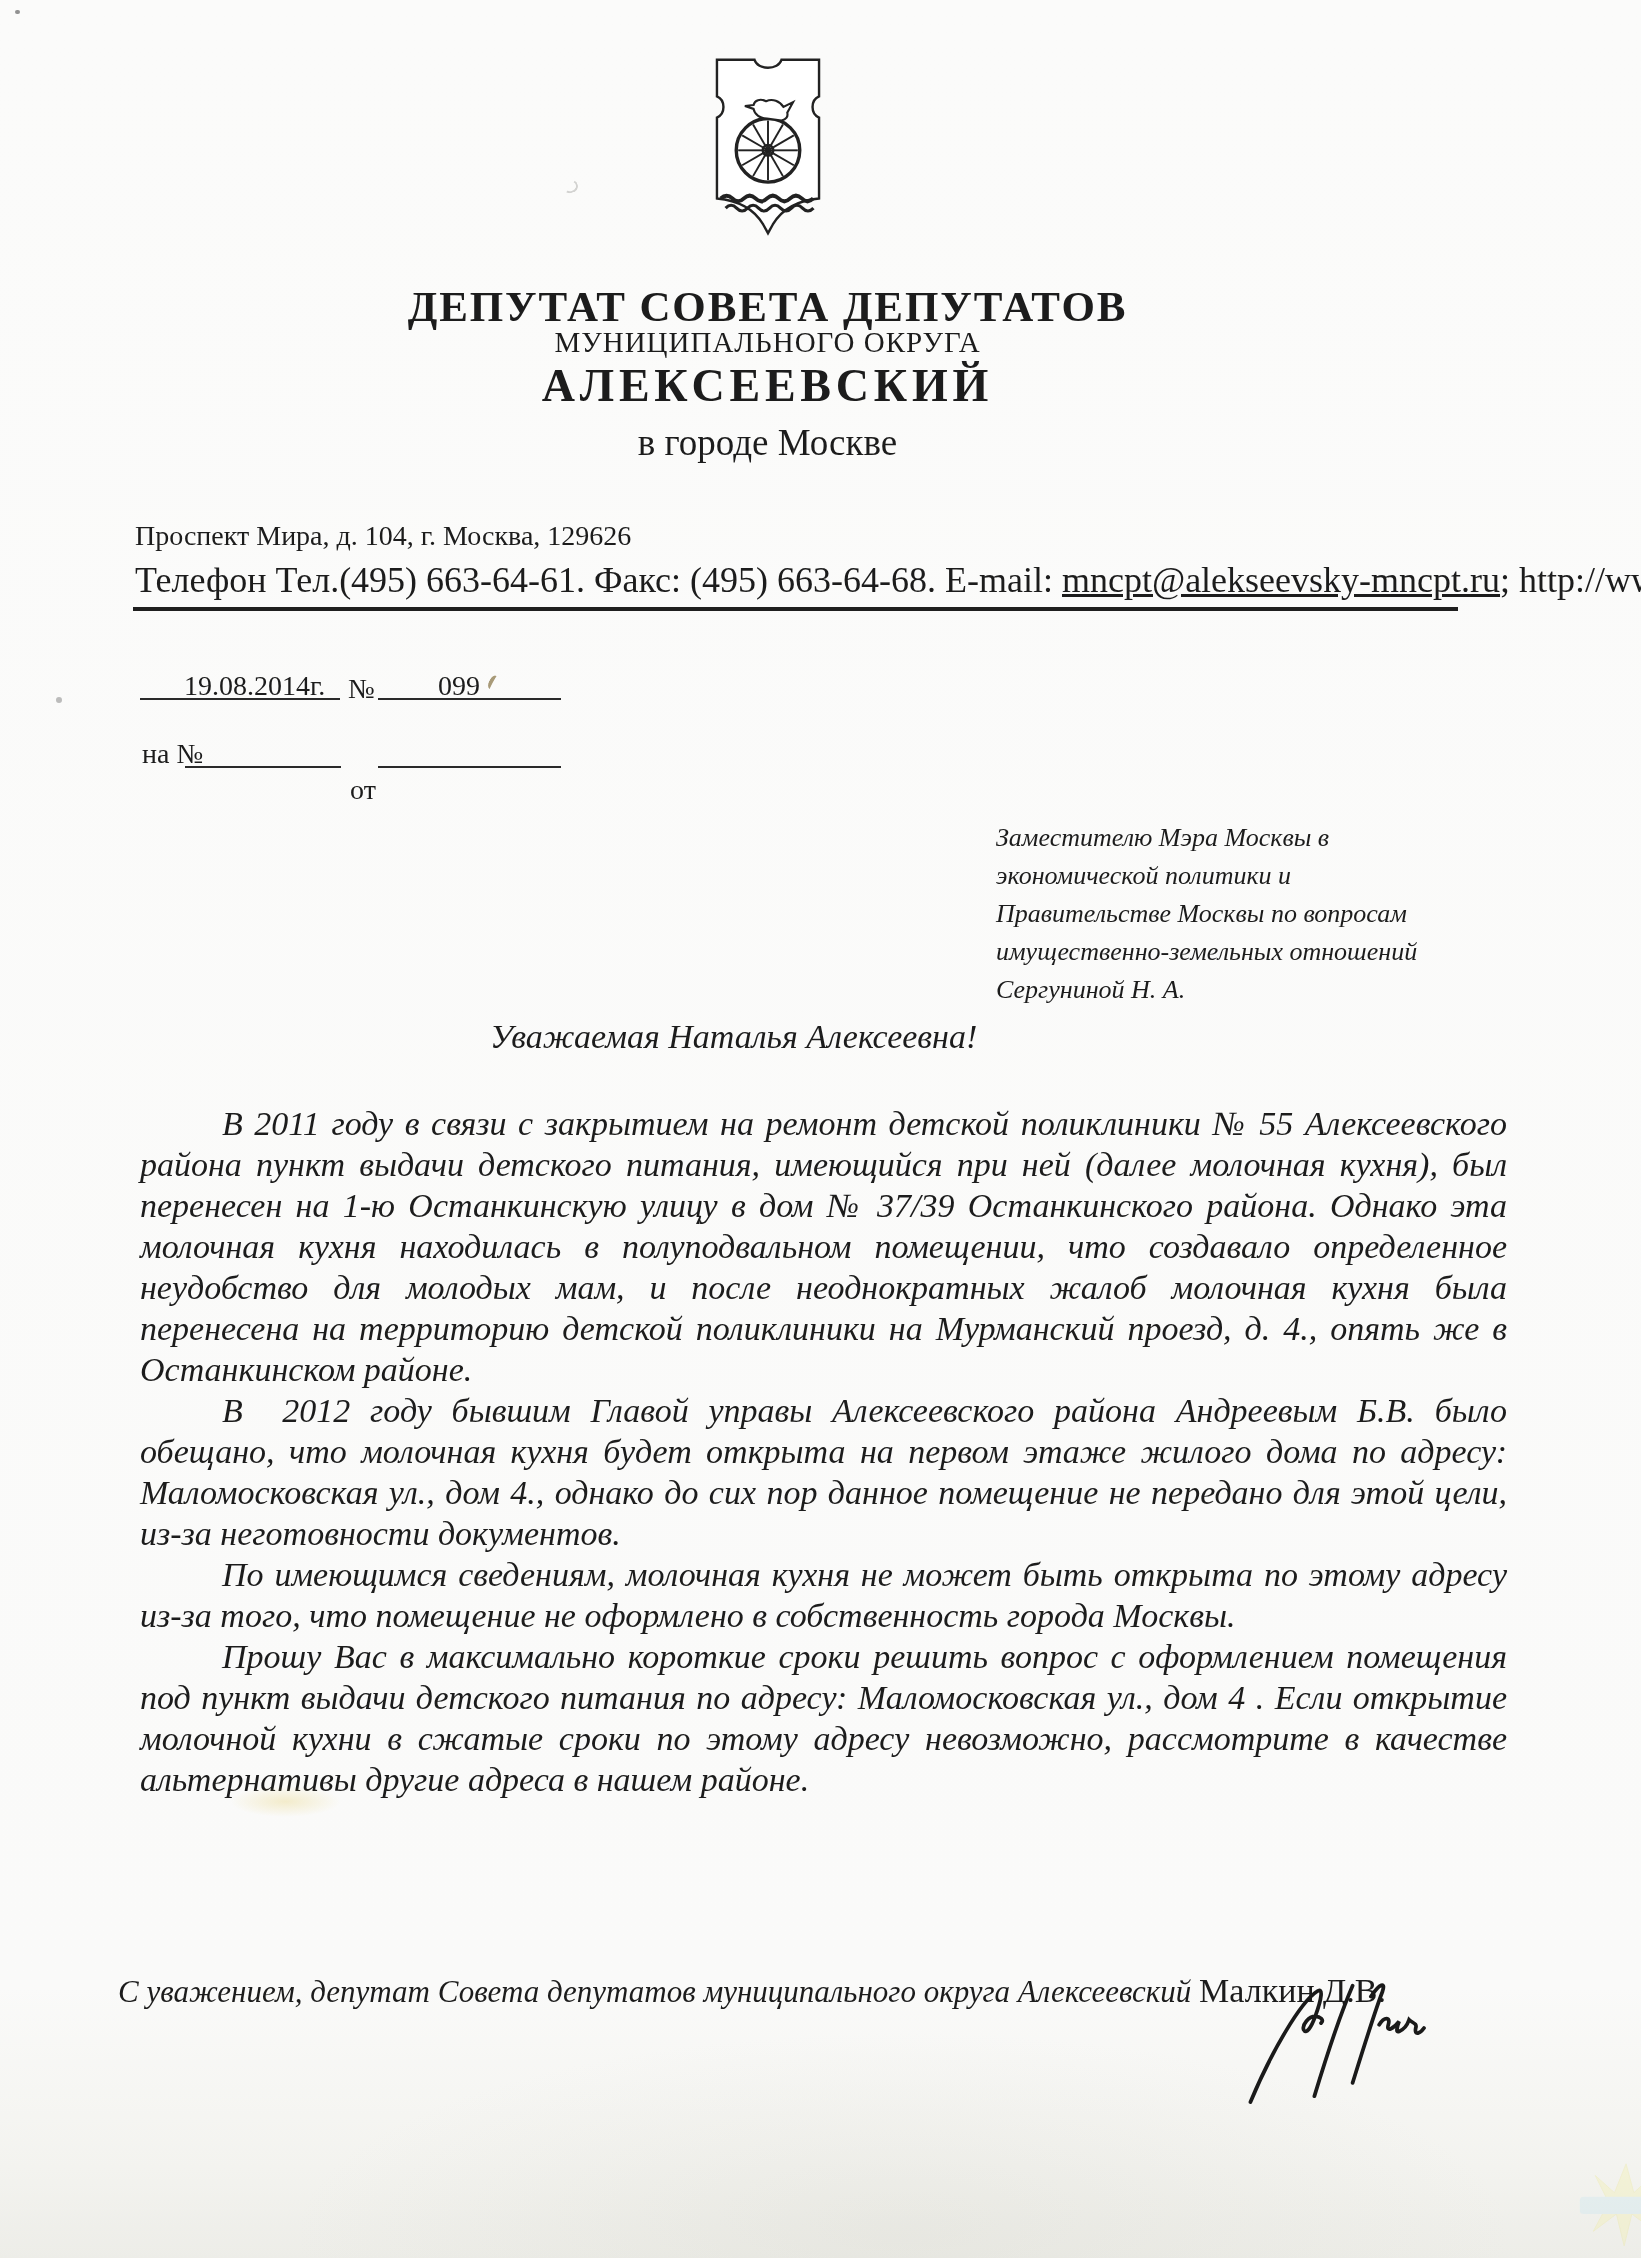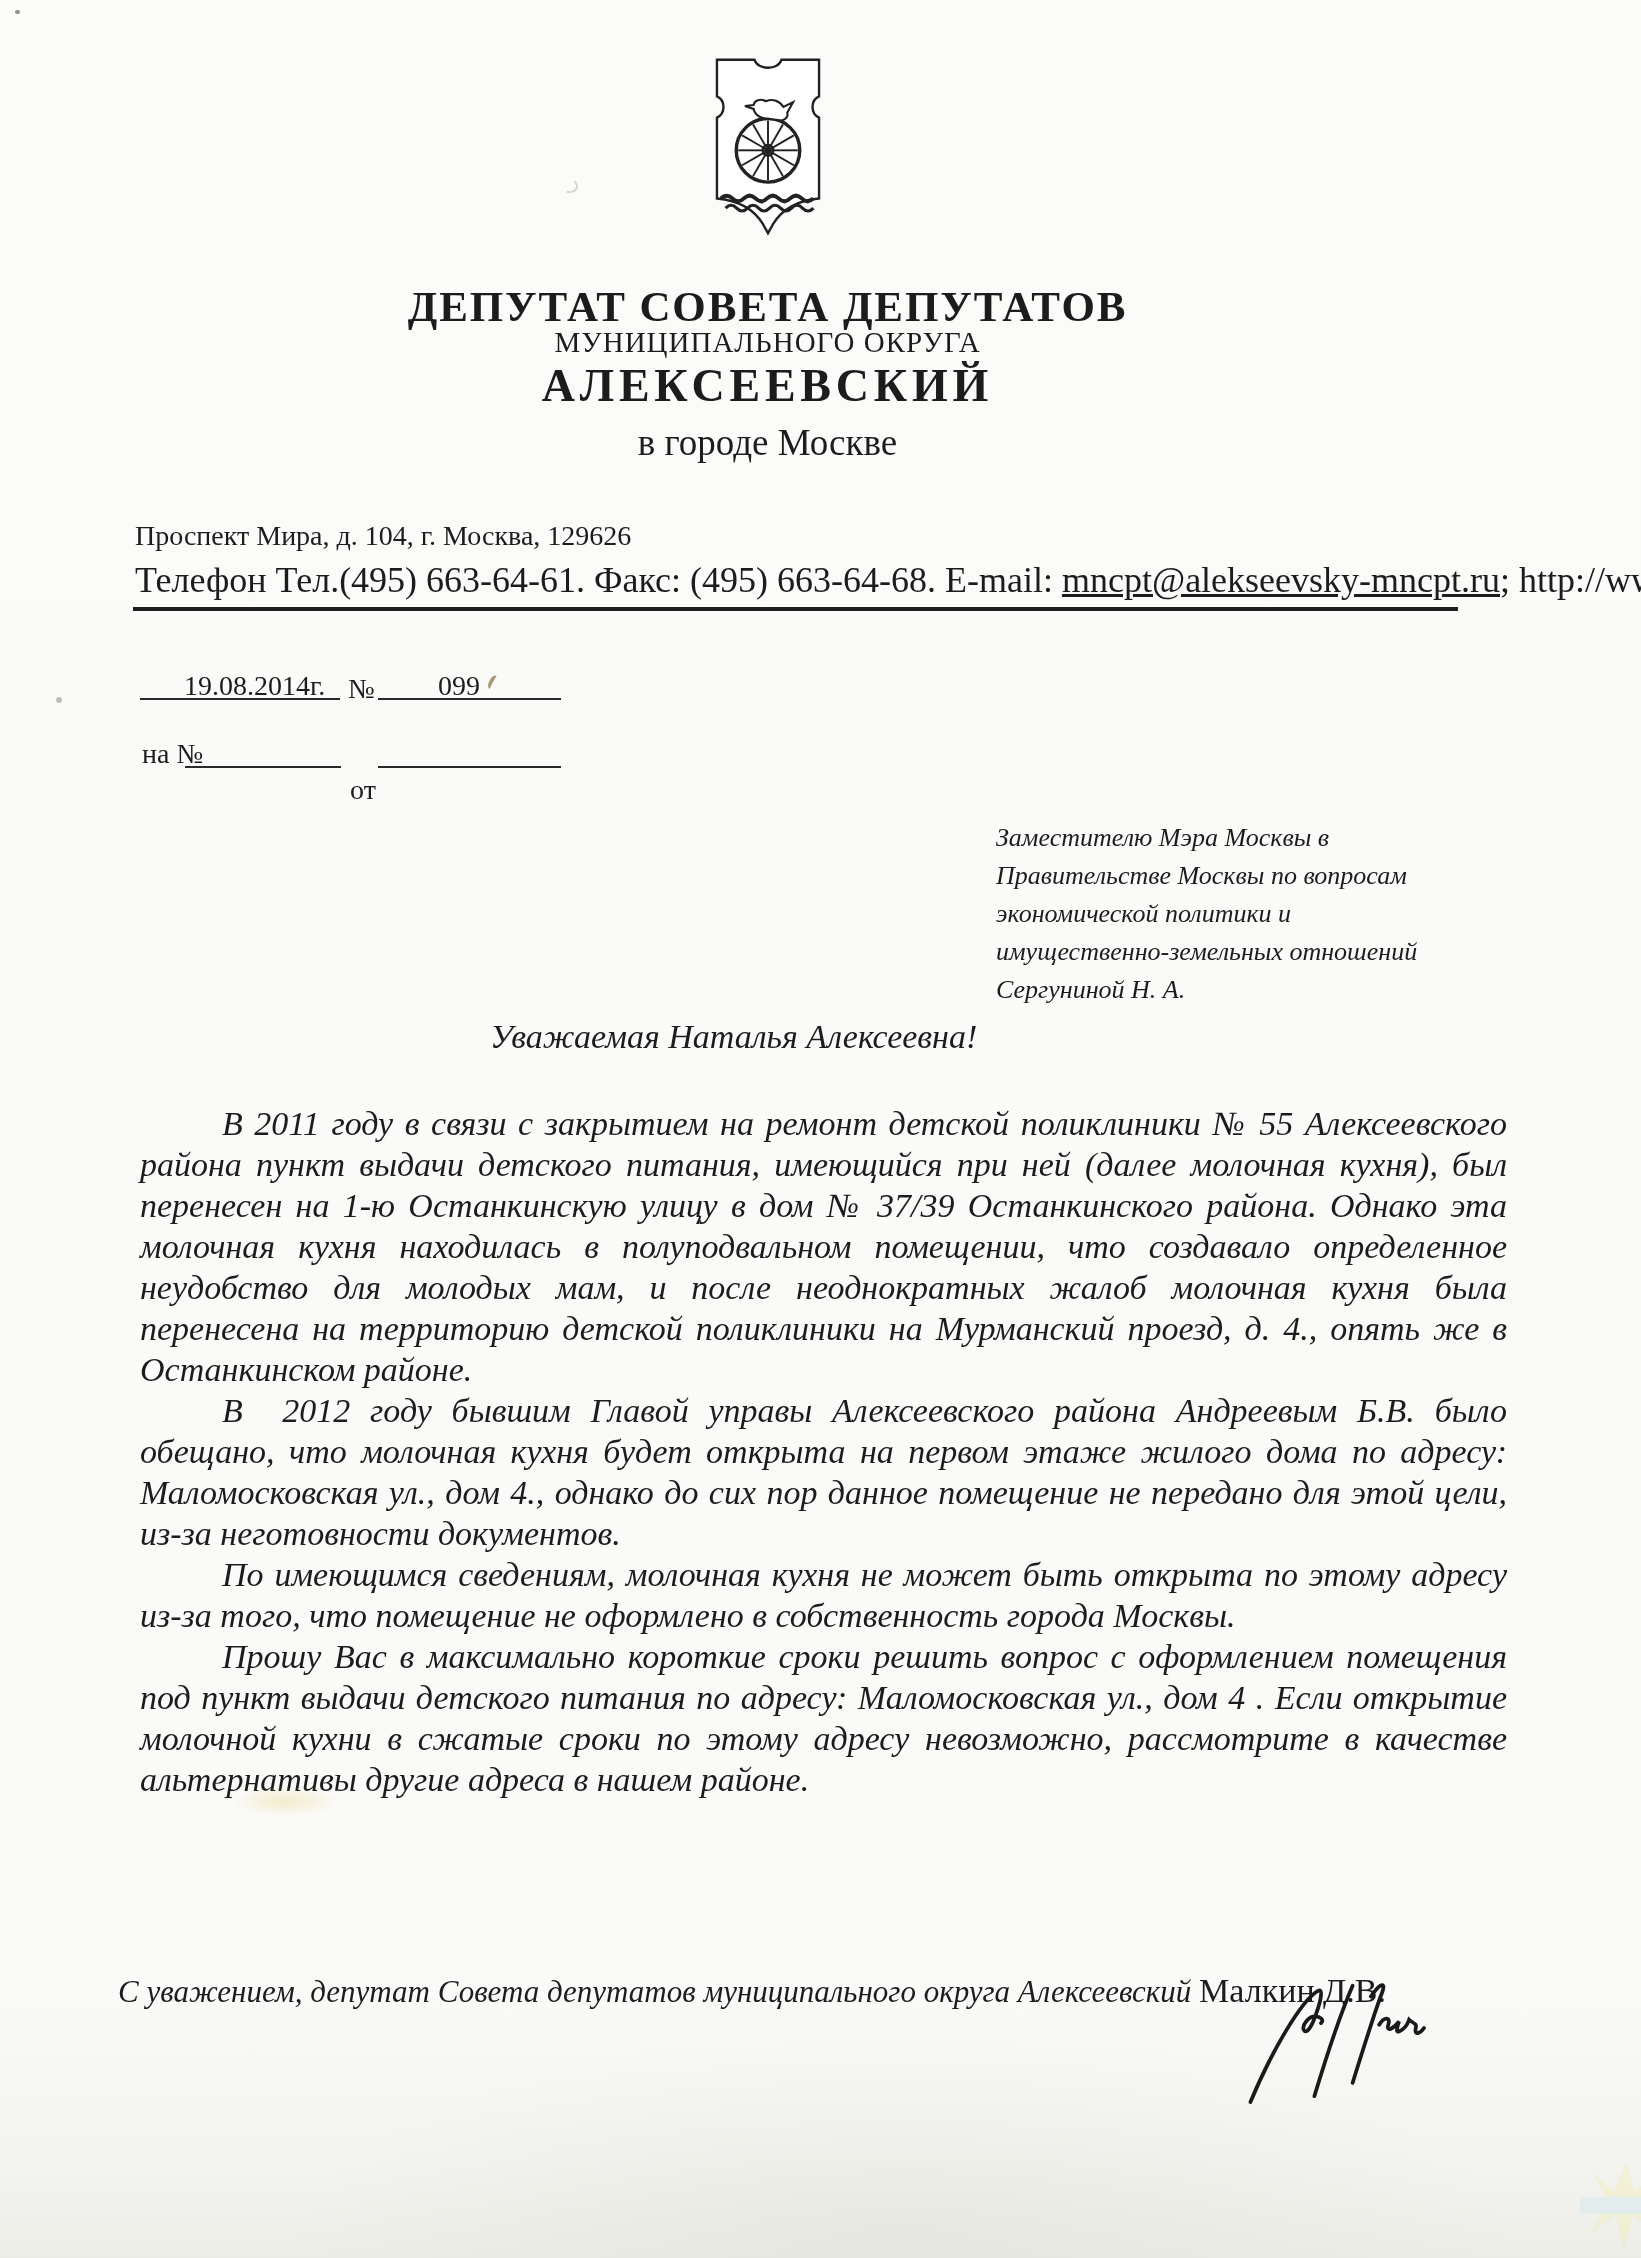--- a/index.html
+++ b/index.html
@@ -104,22 +104,22 @@
   <div class="ref no-label">№</div>
   <div class="ref num-line">099</div>
   <div class="stray"></div>
   <div class="ref na-label">на №</div>
   <div class="ref line2a"></div>
   <div class="ref ot-label">от</div>
   <div class="ref line2b"></div>
 
   <div class="recipient">
     <div>Заместителю Мэра Москвы в</div>
+    <div>экономической политики и</div>
     <div>Правительстве Москвы по вопросам</div>
-    <div>экономической политики и</div>
     <div>имущественно-земельных отношений</div>
     <div>Сергуниной Н. А.</div>
   </div>
 
   <div class="salutation">Уважаемая Наталья Алексеевна!</div>
 
   <div class="body-text">
     <p>В 2011 году в связи с закрытием на ремонт детской поликлиники № 55 Алексеевского района пункт выдачи детского питания, имеющийся при ней (далее молочная кухня), был перенесен на 1-ю Останкинскую улицу в дом № 37/39 Останкинского района. Однако эта молочная кухня находилась в полуподвальном помещении, что создавало определенное неудобство для молодых мам, и после неоднократных жалоб молочная кухня была перенесена на территорию детской поликлиники на Мурманский проезд, д. 4., опять же в Останкинском районе.</p>
     <p>В&nbsp; 2012 году бывшим Главой управы Алексеевского района Андреевым Б.В. было обещано, что молочная кухня будет открыта на первом этаже жилого дома по адресу: Маломосковская ул., дом 4., однако до сих пор данное помещение не передано для этой цели, из-за неготовности документов.</p>
     <p>По имеющимся сведениям, молочная кухня не может быть открыта по этому адресу из-за того, что помещение не оформлено в собственность города Москвы.</p>

